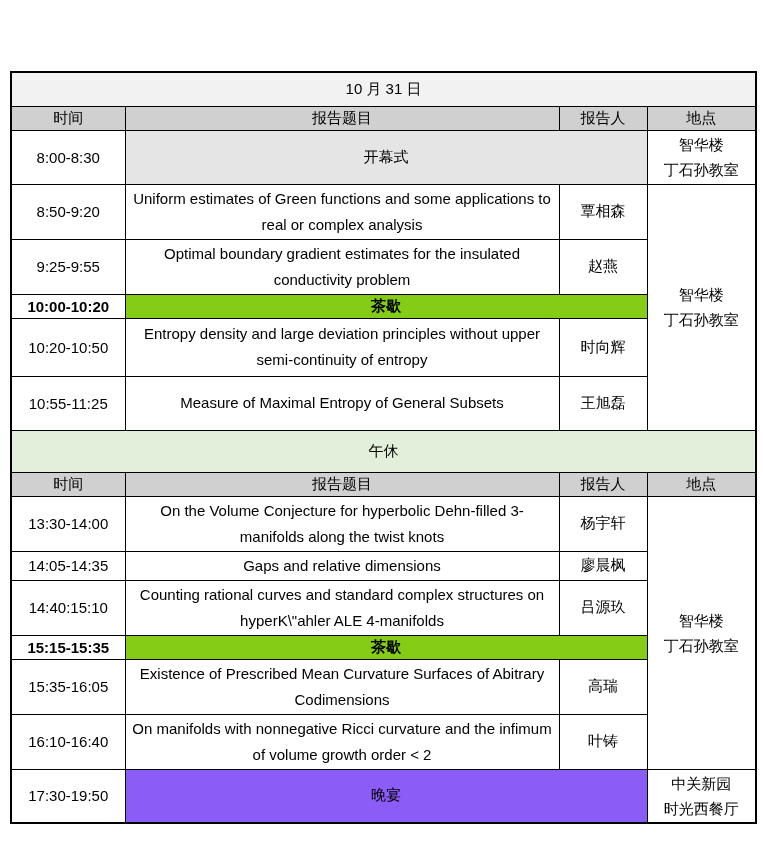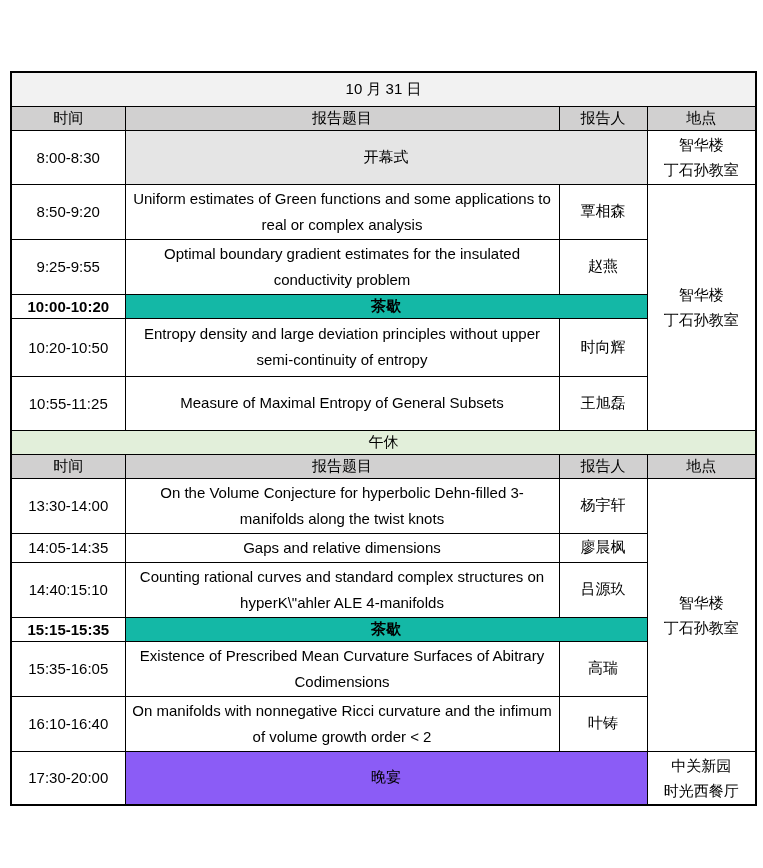--- a/index.html
+++ b/index.html
@@ -43,36 +43,36 @@
     overflow: hidden;
   }
 
   .date-cell { background: #f2f2f2; }
   .head-cell { background: #d1d0d0; }
 
   .title-cell { line-height: 26px; font-size: 15px; }
   .time-cell  { font-size: 15px; white-space: nowrap; }
 
   .event-opening { background: #e5e5e5; }
-  .event-tea     { background: #14b8a6; }
+  .event-tea     { background: #84cc16; }
   .event-lunch   { background: #e2efda; }
   .event-banquet { background: #8b5cf6; }
 
   .loc-cell div { line-height: 25px; }
 
   
   tr.r-date    { height: 34px; }
   tr.r-head    { height: 24px; }
   tr.r-opening { height: 54px; }
   tr.r-tall    { height: 55px; }
   tr.r-m2      { height: 51px; }
   tr.r-tea     { height: 24px; font-weight: bold; }
   tr.r-m3      { height: 58px; }
   tr.r-single  { height: 54px; padding-left: 28px; }
-  tr.r-lunch   { height: 24px; }
+  tr.r-lunch   { height: 42px; }
   tr.r-short   { height: 26px; }
   tr.r-a5      { height: 52px; }
   tr.r-banquet { height: 51px; }
 </style>
 </head>
 <body>
 
 <div class="page">
 
 
@@ -182,21 +182,21 @@
         <td>高瑞</td>
       </tr>
 
       <tr class="r-a5">
         <td class="time-cell">16:10-16:40</td>
         <td class="title-cell">On manifolds with nonnegative Ricci curvature and the infimum of volume growth order &lt; 2</td>
         <td>叶铸</td>
       </tr>
 
       <tr class="r-banquet">
-        <td class="time-cell">17:30-20:00</td>
+        <td class="time-cell">17:30-19:50</td>
         <td colspan="2" class="event-banquet">晚宴</td>
         <td class="loc-cell">
           <div>中关新园</div>
           <div>时光西餐厅</div>
         </td>
       </tr>
 
     </tbody>
   </table>
 </div>

